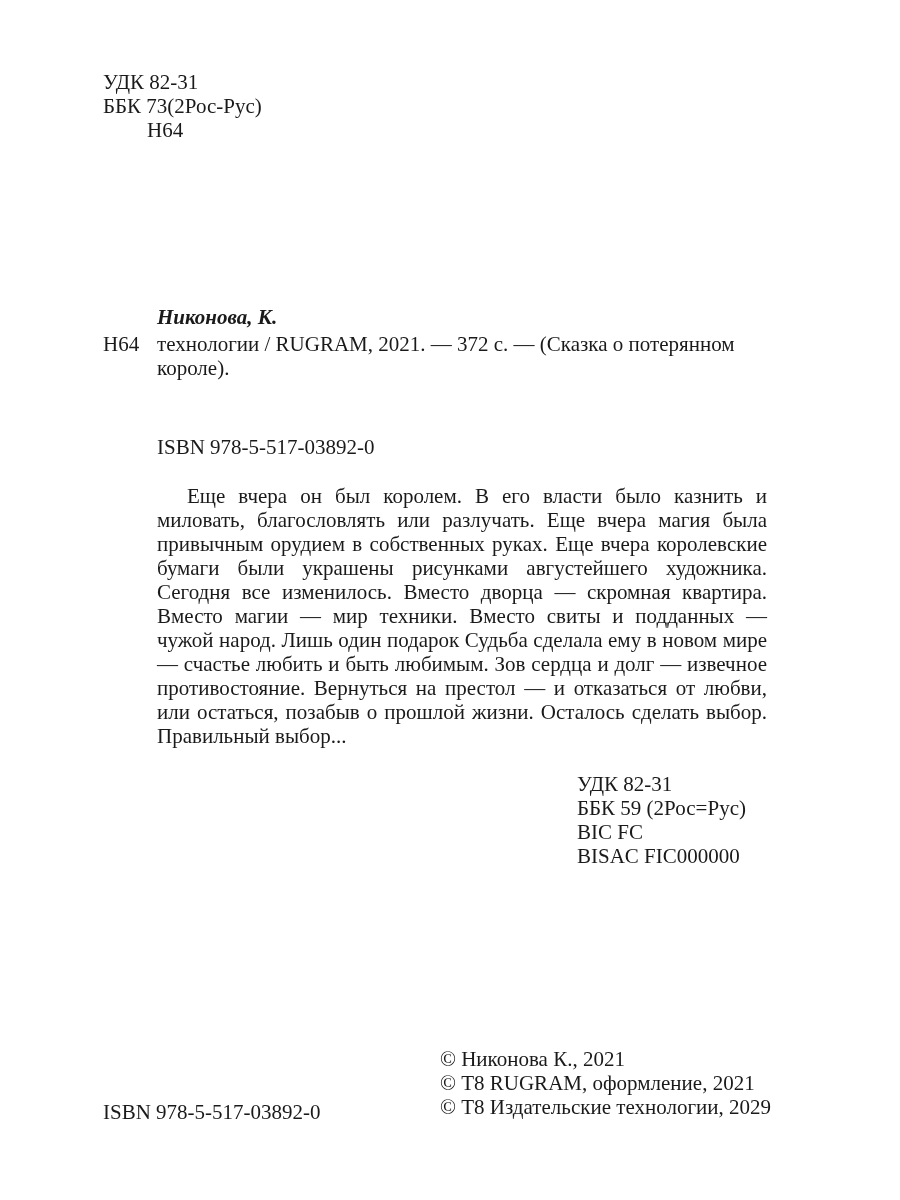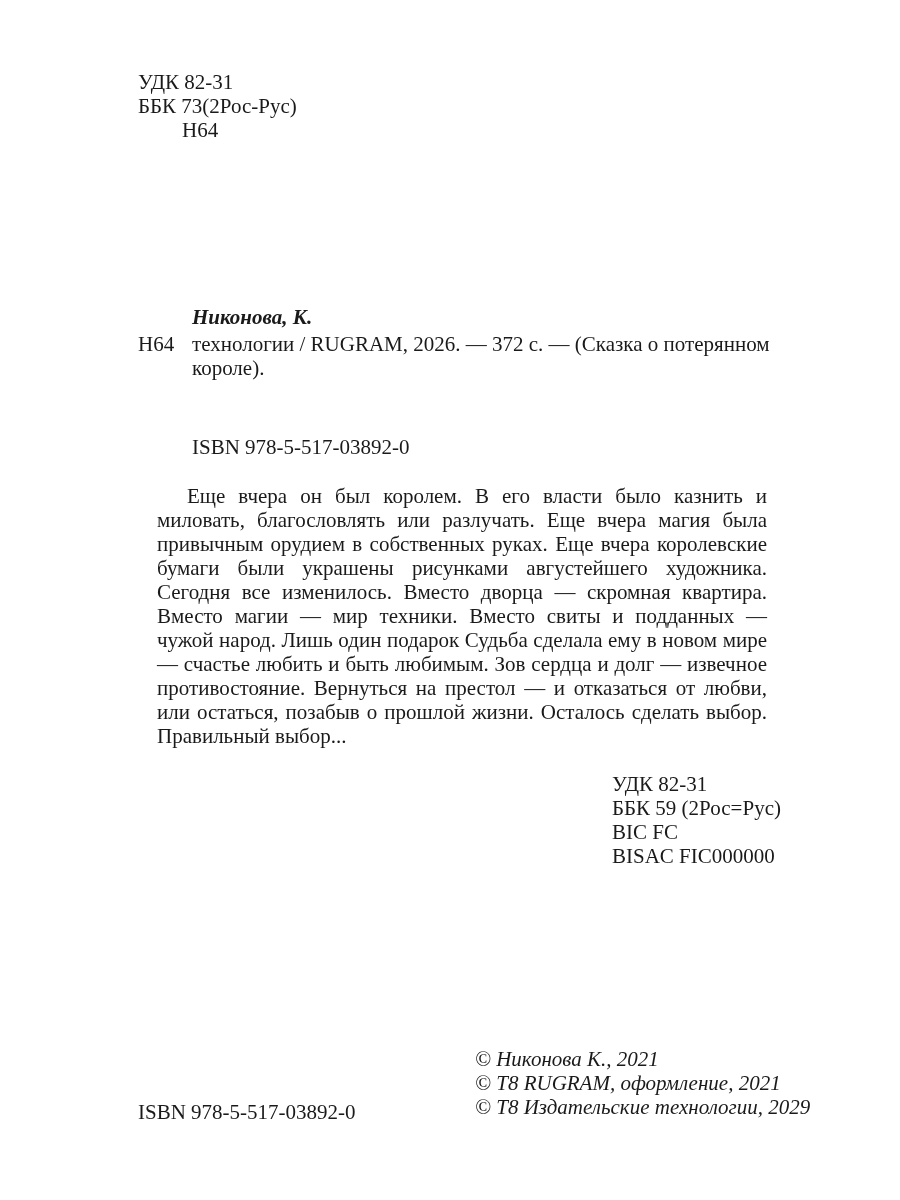--- a/index.html
+++ b/index.html
@@ -11,60 +11,60 @@
       width: 900px;
       height: 1200px;
       position: relative;
       overflow: hidden;
       color: #1a1a1a;
       font-family: "Liberation Serif", "DejaVu Serif", serif;
       font-size: 21px;
       line-height: 24px;
     }
     .abs { position: absolute; }
-    .line { white-space: nowrap; display: block; margin-left: 35px; }
+    .line { white-space: nowrap; display: block; }
 
     #udk-block { left: 103px; top: 70px; }
     #udk-block .indent { padding-left: 44px; }
 
     #author-name { left: 157px; top: 305px; font-weight: bold; font-style: italic; }
 
     #entry-code { left: 103px; top: 332px; }
     #entry-body { left: 157px; top: 332px; width: 610px; }
     #entry-body .first { text-indent: 30px; }
 
     #isbn-main { left: 157px; top: 435px; }
 
     #annotation {
       left: 157px; top: 484px; width: 610px;
       text-align: justify;
     }
     #annotation p { margin: 0; text-indent: 30px; }
 
     #class-block { left: 577px; top: 772px; }
 
-    #copyright-block { left: 440px; top: 1047px; font-style: italic; }
+    #copyright-block { left: 440px; top: 1047px; }
 
     #isbn-bottom { left: 103px; top: 1100px; }
   </style>
 </head>
 <body>
 
 <div id="udk-block" class="abs">
   <span class="line">УДК 82-31</span>
   <span class="line">ББК 73(2Рос-Рус)</span>
   <span class="line indent">Н64</span>
 </div>
 
 <div id="author-name" class="abs line">Никонова, К.</div>
 
 <div id="entry-code" class="abs line">Н64</div>
 
 <div id="entry-body" class="abs">
-  <span class="line">технологии / RUGRAM, 2026. — 372 с. — (Сказка о потерянном</span>
+  <span class="line">технологии / RUGRAM, 2021. — 372 с. — (Сказка о потерянном</span>
   <span class="line">короле).</span>
 </div>
 
 <div id="isbn-main" class="abs line">ISBN 978-5-517-03892-0</div>
 
 <div id="annotation" class="abs">
   <p>Еще вчера он был королем. В его власти было казнить и миловать, благословлять или разлучать. Еще вчера магия была привычным орудием в собственных руках. Еще вчера королевские бумаги были украшены рисунками августейшего художника. Сегодня все изменилось. Вместо дворца — скромная квартира. Вместо магии — мир техники. Вместо свиты и подданных — чужой народ. Лишь один подарок Судьба сделала ему в новом мире — счастье любить и быть любимым. Зов сердца и долг — извечное противостояние. Вернуться на престол — и отказаться от любви, или остаться, позабыв о прошлой жизни. Осталось сделать выбор. Правильный выбор...</p>
 </div>
 
 <div id="class-block" class="abs">

